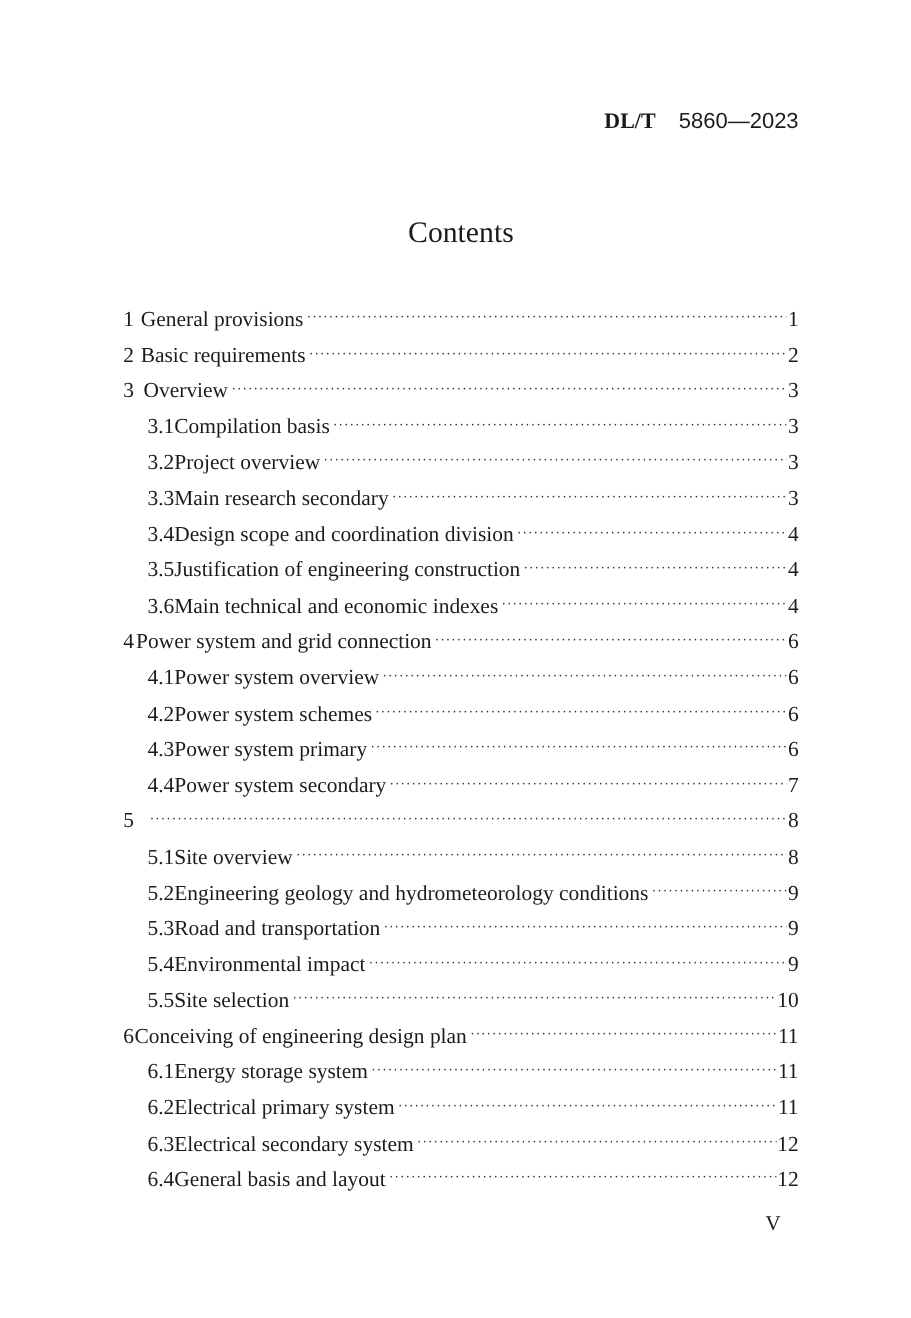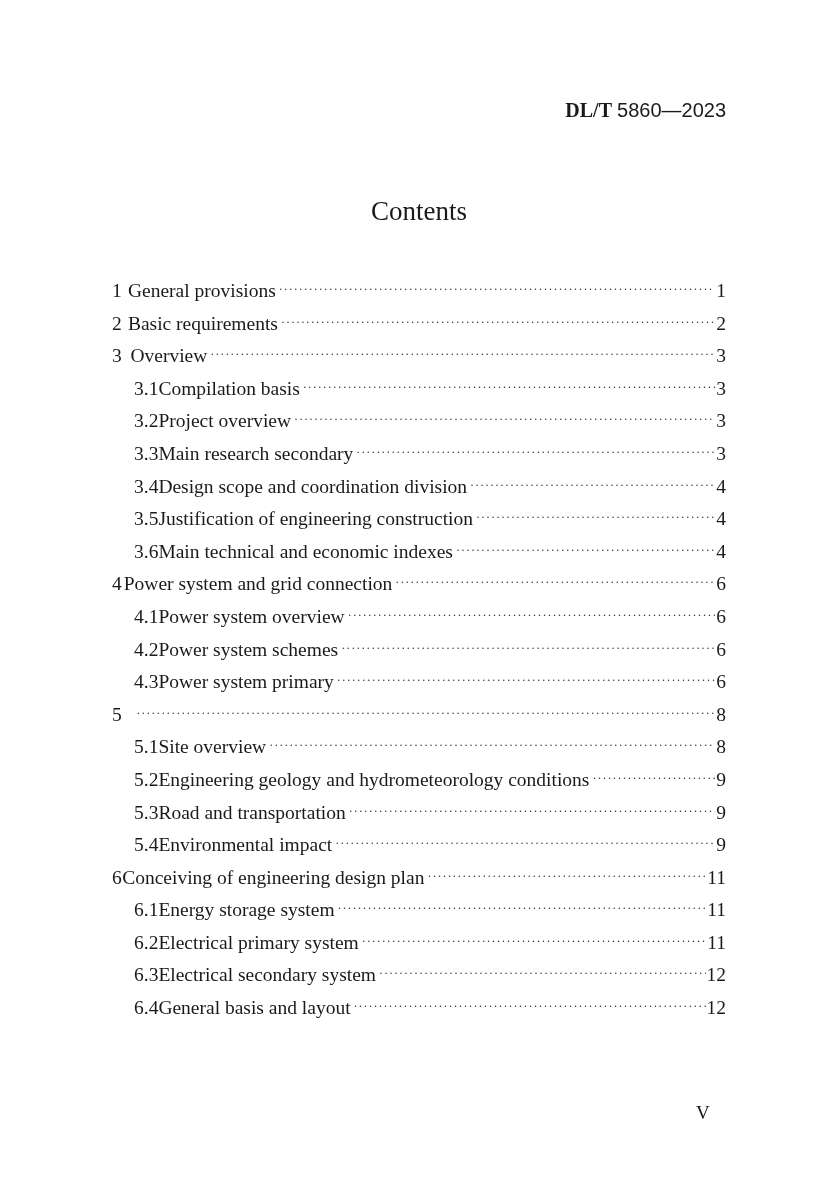--- a/index.html
+++ b/index.html
@@ -1,19 +1,19 @@
 <!DOCTYPE html>
 <html><head>
 <meta charset="utf-8">
 <style>
   html, body { margin: 0; padding: 0; background: #ffffff; }
   body { width: 828px; height: 1198px; position: relative; overflow: hidden; color: #1a1a1a; font-family: "Liberation Serif", serif; }
   .std-code { position: absolute; top: 99px; right: 102px; font-size: 20px; white-space: nowrap; }
   .std-code .b { font-family: "Liberation Serif", serif; font-weight: bold; text-align: right; }
-  .std-code .n { font-family: "Liberation Sans", sans-serif; }
+  .std-code .n { font-family: "Liberation Sans", sans-serif; margin-left: 16px; }
   .title { position: absolute; top: 196px; left: 0; width: 838px; text-align: center; font-size: 27px; }
   .toc { position: absolute; top: 280px; left: 112px; width: 614px; }
   .row { display: flex; align-items: baseline; height: 32.6px; font-size: 19.5px; white-space: nowrap; }
   .row.sub { padding-left: 22px; }
   .num { display: inline-block; width: 34px; }
   .row.sub .num { width: 49px; text-align: center; }
   .label { flex: 0 0 auto; text-align: right; }
   .dots { flex: 1 1 auto; overflow: hidden; margin: 0 1px 0 3px; letter-spacing: 1px; font-size: 12px; color: #333; position: relative; top: -4px; }
   .dots::before { content: "··························································································································································································"; }
   .page { flex: 0 0 auto; }
@@ -102,20 +102,26 @@
     <span class="label">Power system schemes</span>
     <span class="dots"></span>
     <span class="page">6</span>
   </div>
     <div class="row sub">
     <span class="num">4.3</span>
     <span class="label">Power system primary</span>
     <span class="dots"></span>
     <span class="page">6</span>
   </div>
+    <div class="row sub">
+    <span class="num">4.4</span>
+    <span class="label">Power system secondary</span>
+    <span class="dots"></span>
+    <span class="page">7</span>
+  </div>
     <div class="row">
     <span class="num">5</span>
     <span class="dots"></span>
     <span class="page">8</span>
   </div>
     <div class="row sub">
     <span class="num">5.1</span>
     <span class="label">Site overview</span>
     <span class="dots"></span>
     <span class="page">8</span>
@@ -130,20 +136,26 @@
     <span class="num">5.3</span>
     <span class="label">Road and transportation</span>
     <span class="dots"></span>
     <span class="page">9</span>
   </div>
     <div class="row sub">
     <span class="num">5.4</span>
     <span class="label">Environmental impact</span>
     <span class="dots"></span>
     <span class="page">9</span>
+  </div>
+    <div class="row sub">
+    <span class="num">5.5</span>
+    <span class="label">Site selection</span>
+    <span class="dots"></span>
+    <span class="page">10</span>
   </div>
     <div class="row">
     <span class="num">6</span>
     <span class="label">Conceiving of engineering design plan</span>
     <span class="dots"></span>
     <span class="page">11</span>
   </div>
     <div class="row sub">
     <span class="num">6.1</span>
     <span class="label">Energy storage system</span>

